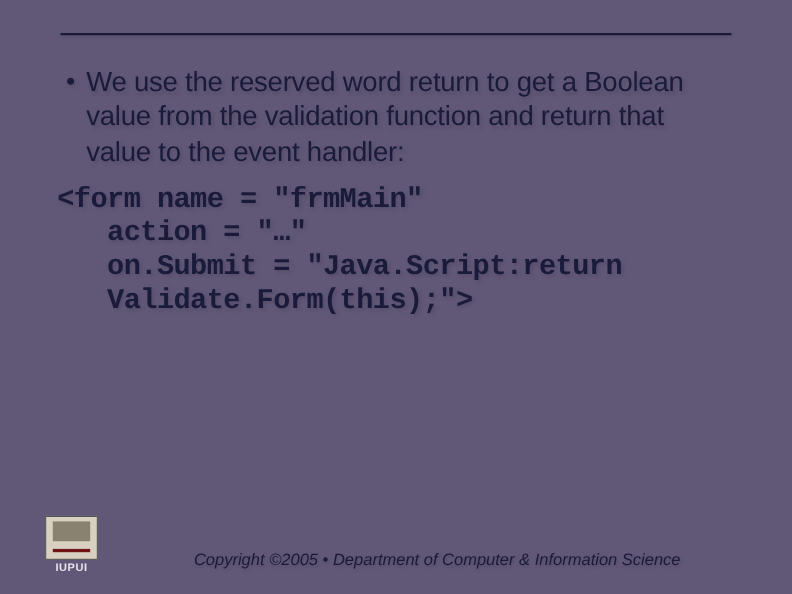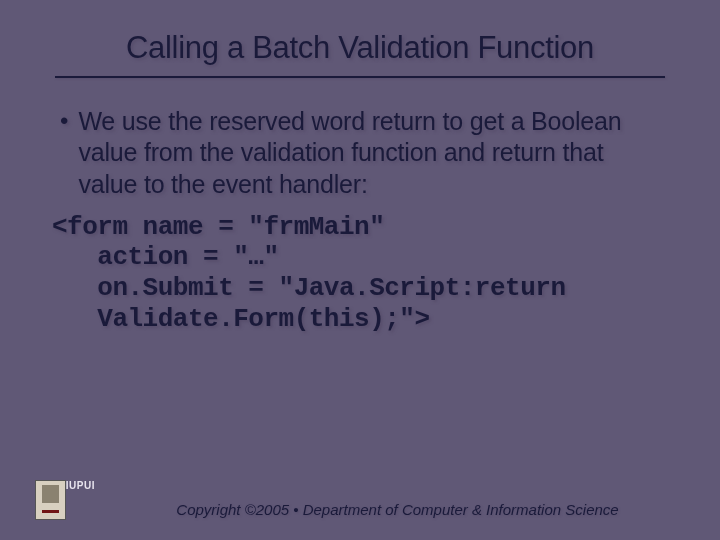--- a/index.html
+++ b/index.html
@@ -70,21 +70,22 @@
     bottom: 18px;
     left: 0;
     right: 0;
     display: flex;
     align-items: flex-end;
     padding: 0 40px 0 35px;
   }
   .logo-box {
     width: 60px;
     display: flex;
-    align-items: flex-start;
+    flex-direction: column;
+    align-items: center;
   }
   .logo-img {
     width: 48px;
     height: 40px;
     background: #d8d0c0;
     border: 1px solid #555;
     position: relative;
     margin-bottom: 2px;
   }
   .logo-img::before {
@@ -117,21 +118,20 @@
     text-shadow: 1px 1px 2px rgba(80,70,100,0.5);
     padding-bottom: 4px;
     padding-left: 20px;
   }
 </style>
 </head>
 <body>
 
 <div class="slide">
 
-  <h1 class="title">Calling a Batch Validation Function</h1>
   <hr class="hr">
 
   <div class="bullet-row">
     <div class="bullet">•</div>
     <div class="bullet-text">We use the reserved word return to get a Boolean value from the validation function and return that value to the event handler:</div>
   </div>
 
   <div class="code-block"><span>&lt;form name = "frmMain"</span>
 <span>   action = "…"</span>
 <span>   on.Submit = "Java.Script:return</span>

